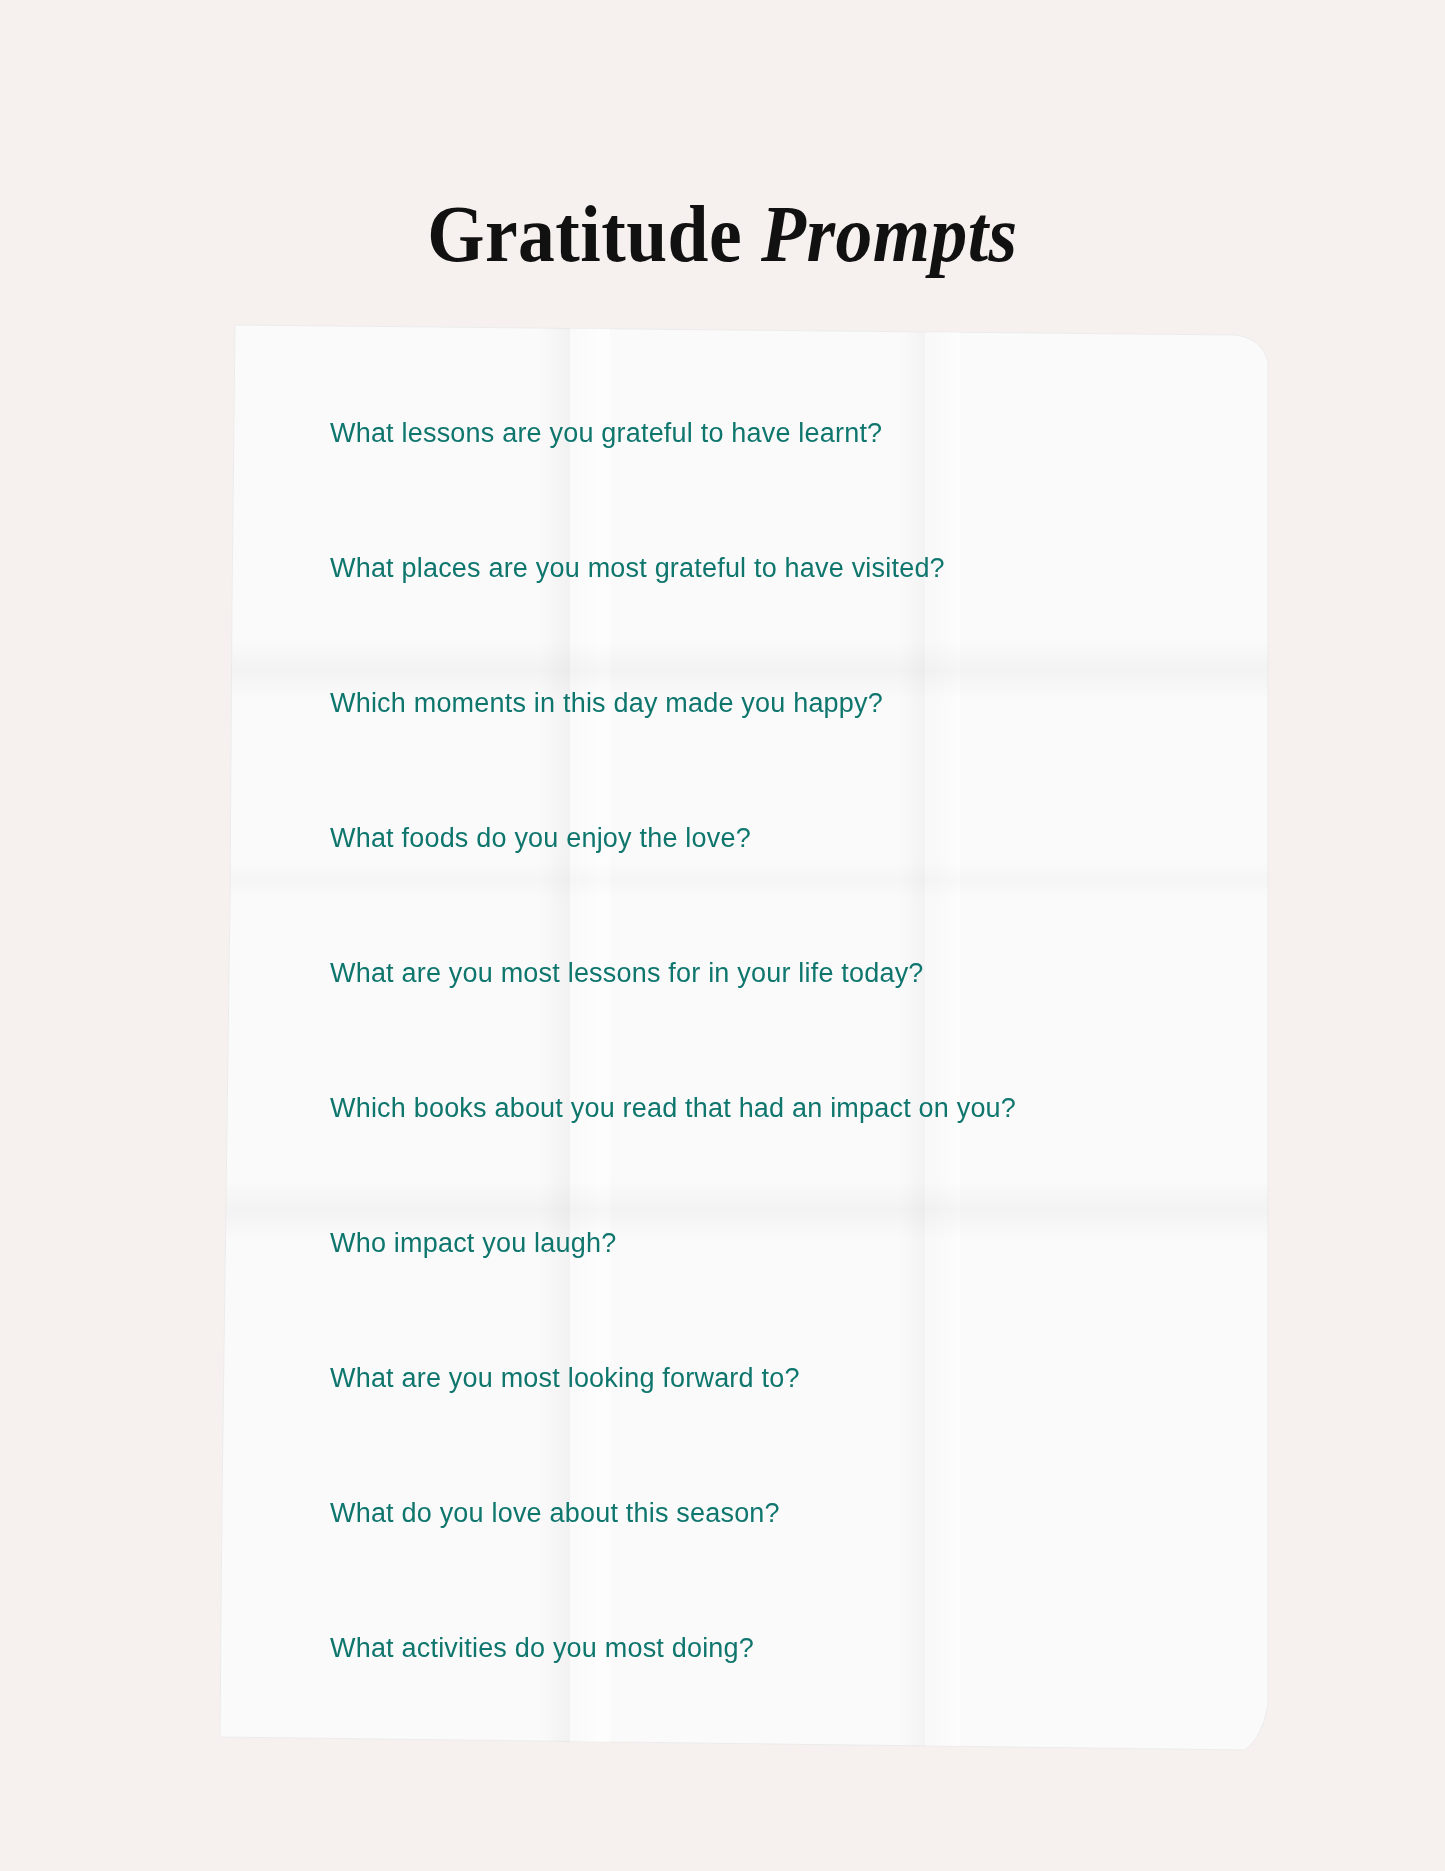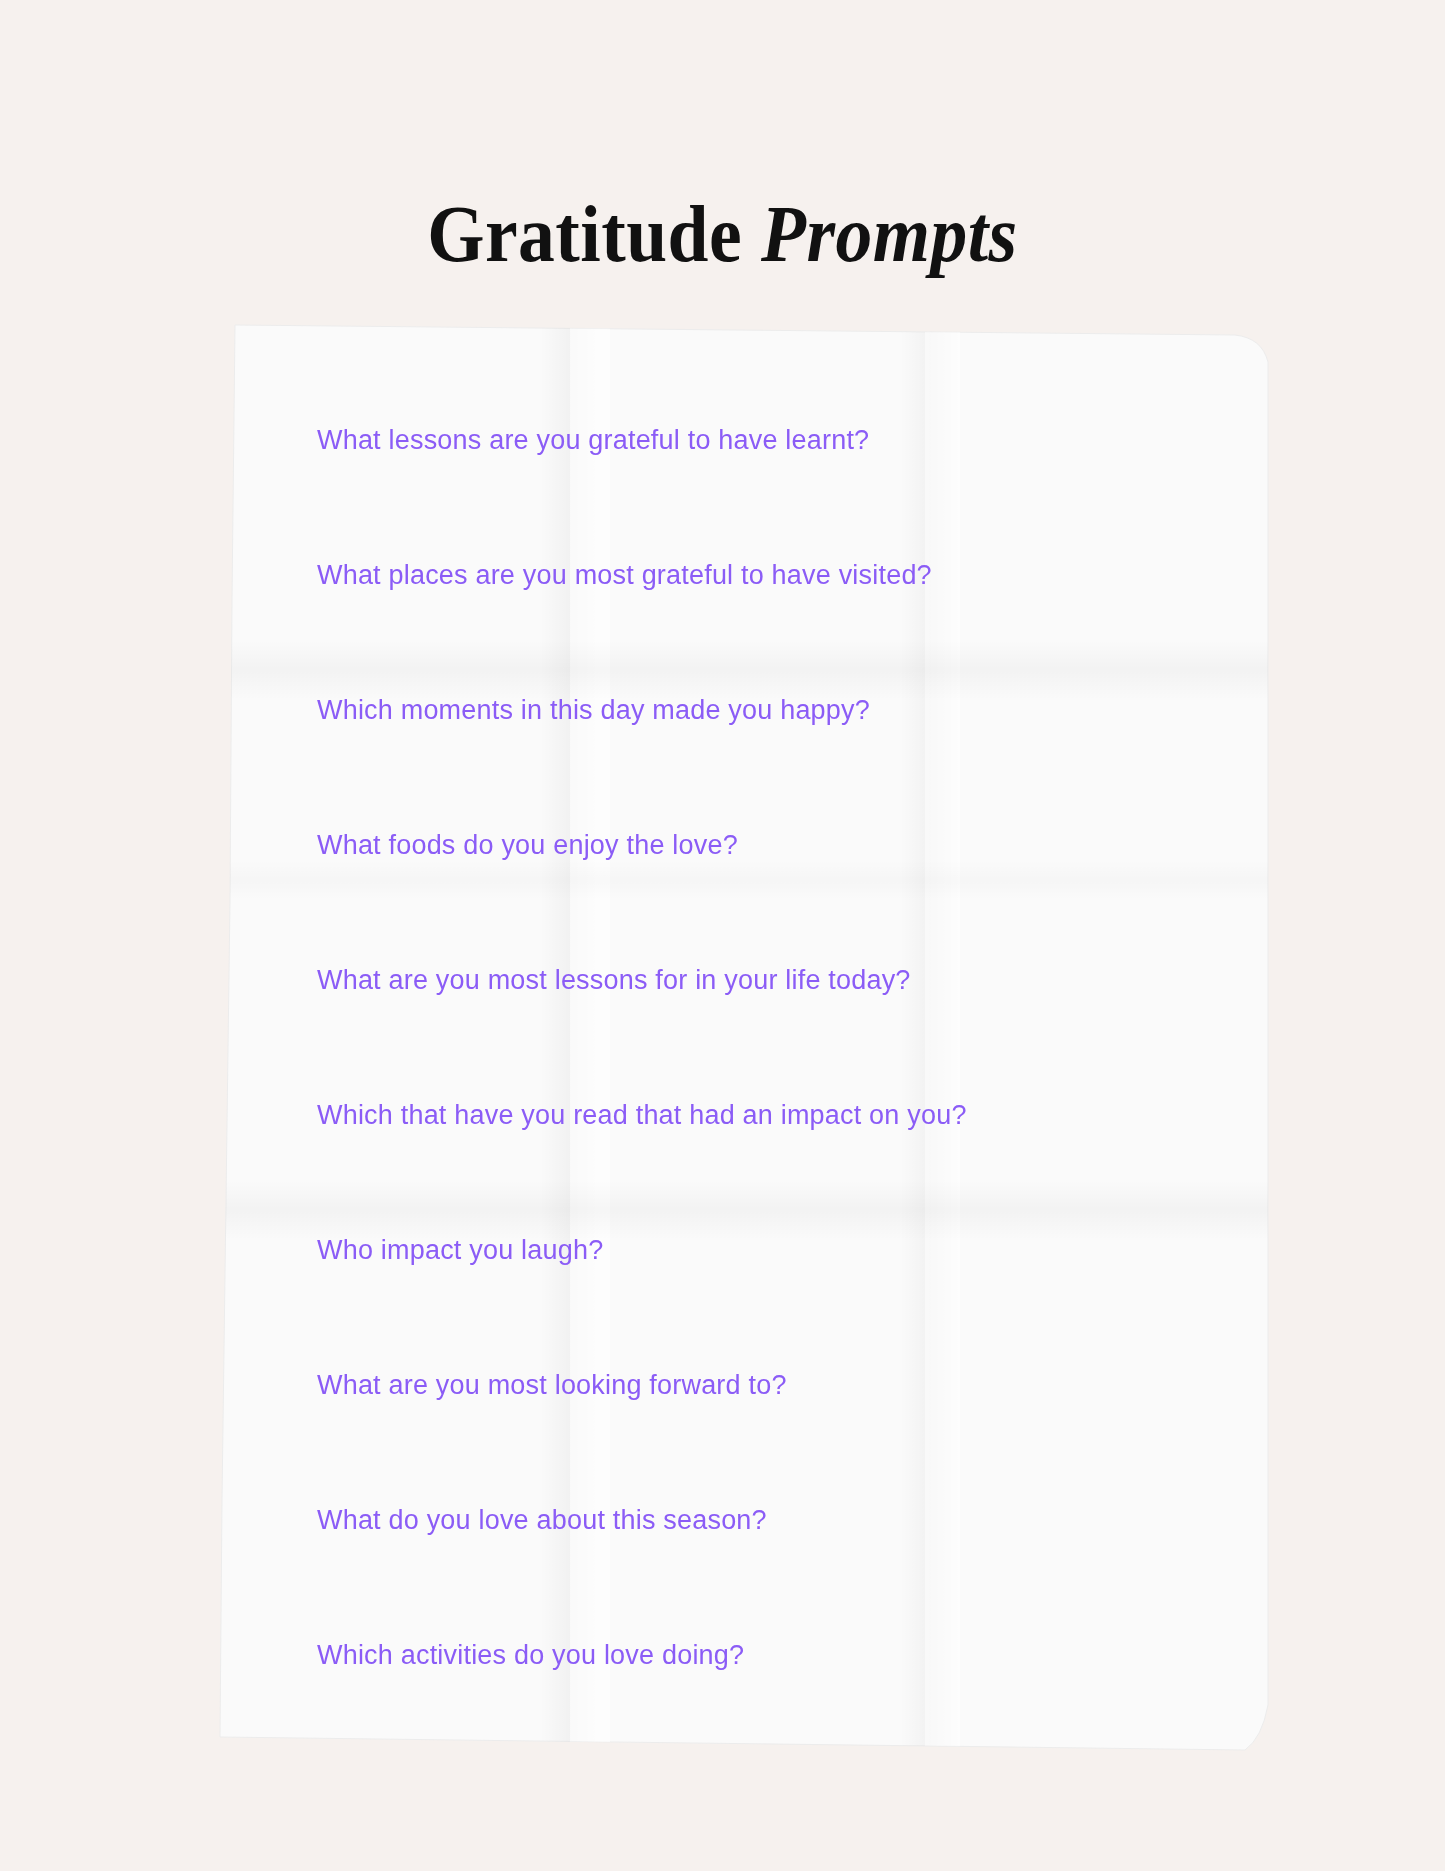--- a/index.html
+++ b/index.html
@@ -19,24 +19,23 @@
   .title .italic { font-style:italic; }
   .paper {
     position:absolute; left:0; top:0; width:1445px; height:1871px;
     pointer-events:none;
   }
   .paper svg { position:absolute; left:0; top:0; }
   .prompts {
     position:absolute; left:313px; top:0;
   }
   .prompt {
-    position:absolute; left:4px; white-space:nowrap;
-    font-size:27px; color:#8b5cf6; line-height:1;
+    position:absolute; left:17px; white-space:nowrap;
+    font-size:27px; color:#0f766e; line-height:1;
     letter-spacing:0.2px;
-    margin-top:7px;
   }
 </style>
 </head>
 <body>
 
 <h1 class="title">
   <span>Gratitude</span>
   <span class="italic">Prompts</span>
 </h1>
 
@@ -69,18 +68,18 @@
     </g>
   </svg>
 </div>
 
 <div class="prompts">
   <div class="prompt" style="top:420px">What lessons are you grateful to have learnt?</div>
   <div class="prompt" style="top:555px">What places are you most grateful to have visited?</div>
   <div class="prompt" style="top:690px">Which moments in this day made you happy?</div>
   <div class="prompt" style="top:825px">What foods do you enjoy the love?</div>
   <div class="prompt" style="top:960px">What are you most lessons for in your life today?</div>
-  <div class="prompt" style="top:1095px">Which that have you read that had an impact on you?</div>
+  <div class="prompt" style="top:1095px">Which books about you read that had an impact on you?</div>
   <div class="prompt" style="top:1230px">Who impact you laugh?</div>
   <div class="prompt" style="top:1365px">What are you most looking forward to?</div>
   <div class="prompt" style="top:1500px">What do you love about this season?</div>
-  <div class="prompt" style="top:1635px">Which activities do you love doing?</div>
+  <div class="prompt" style="top:1635px">What activities do you most doing?</div>
 </div>
 
 </body></html>

